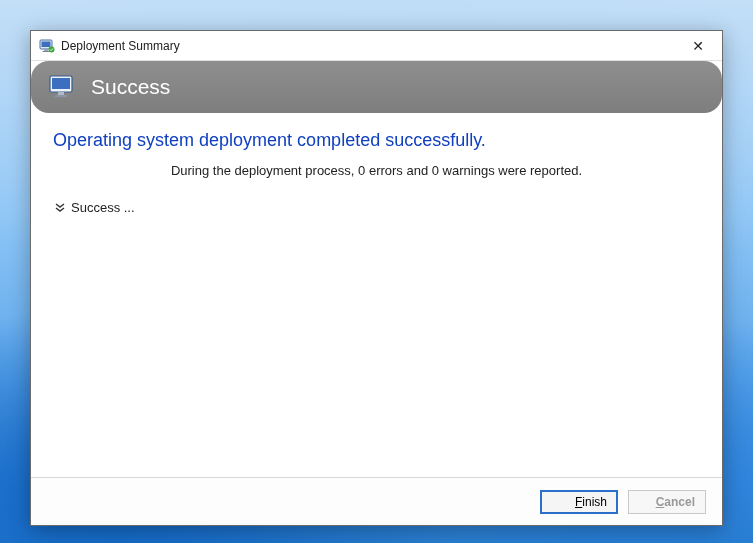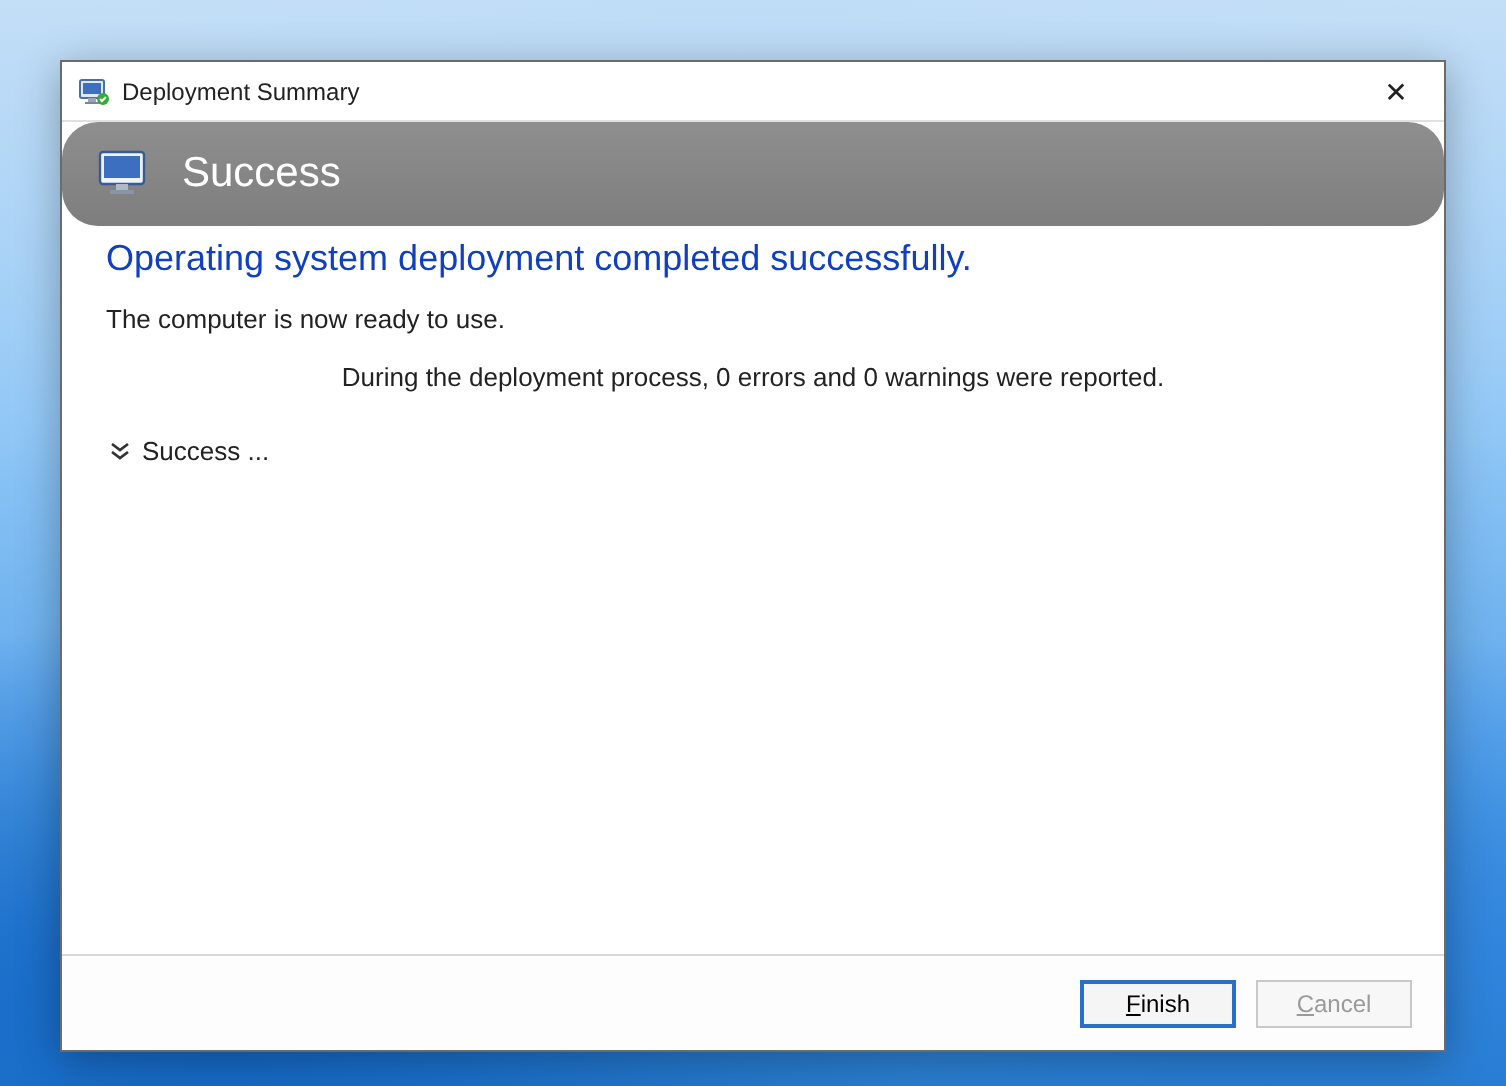--- a/index.html
+++ b/index.html
@@ -44,21 +44,21 @@
       background: linear-gradient(180deg, #8e8e8e 0%, #7e7e7e 100%);
       display: flex; align-items: center;
       padding: 0 18px;
       gap: 14px;
       border-radius: 18px;
     }
     .banner-icon { width: 28px; height: 24px; display:flex; align-items:center; }
     .banner-title { color: #ffffff; font-size: 21px; font-weight: 400; }
     .content {
       flex: 1;
-      padding: 6px 22px 10px 22px;
+      padding: 17px 22px 10px 22px;
       font-size: 13px; color: #222;
       overflow: auto;
     }
     .headline { color: #1040c0; font-size: 18px; font-weight: 400; margin-bottom: 12px; }
     .line1 { margin-bottom: 14px; }
     .line2 { margin-bottom: 22px; text-align: center; }
     .details-row {
       display: inline-flex; align-items: center; gap: 4px;
       font-size: 13px; color: #222; cursor: default;
       user-select: none;
@@ -71,23 +71,24 @@
       padding: 0 16px; gap: 10px;
       background: #fdfdfd;
     }
     .btn {
       min-width: 78px; height: 24px;
       font-size: 12px; font-family: inherit;
       background: #f5f5f5;
       border: 1px solid #8a8a8a;
       padding: 0 10px;
       cursor: default;
+      text-align: right;
     }
     .btn.primary { border: 1px solid #2a6fc9; outline: 1px solid #2a6fc9; outline-offset: -2px; }
-    .btn.disabled { color: #9a9a9a; border-color: #c8c8c8; background: #f7f7f7; }
+    .btn.disabled { color: #9a9a9a; border-color: #c8c8c8; background: #f7f7f7; font-weight: bold; }
     .mnemonic { text-decoration: underline; }
   </style>
 </head>
 <body>
 
 <div class="wallpaper"></div>
 
 <div class="window">
 
   <div class="titlebar">
@@ -114,21 +115,20 @@
         <rect x="3" y="3" width="18" height="11" fill="#3d6fc0"></rect>
         <rect x="9" y="17" width="6" height="3" fill="#b0bac6"></rect>
         <rect x="6" y="20" width="12" height="2" rx="0.5" fill="#8a95a5"></rect>
       </svg>
     </span>
     <span class="banner-title">Success</span>
   </div>
 
   <div class="content">
     <div class="headline">Operating system deployment completed successfully.</div>
-    <div class="line1">The computer is now ready to use.</div>
     <div class="line2">During the deployment process, 0 errors and 0 warnings were reported.</div>
     <div class="details-row">
       <span class="details-icon">
         <svg viewBox="0 0 12 12" width="12" height="12">
           <path d="M2 2 L6 5 L10 2" stroke="#333" stroke-width="1.4" fill="none"></path>
           <path d="M2 6 L6 9 L10 6" stroke="#333" stroke-width="1.4" fill="none"></path>
         </svg>
       </span>
       <span>Success ...</span>
     </div>

